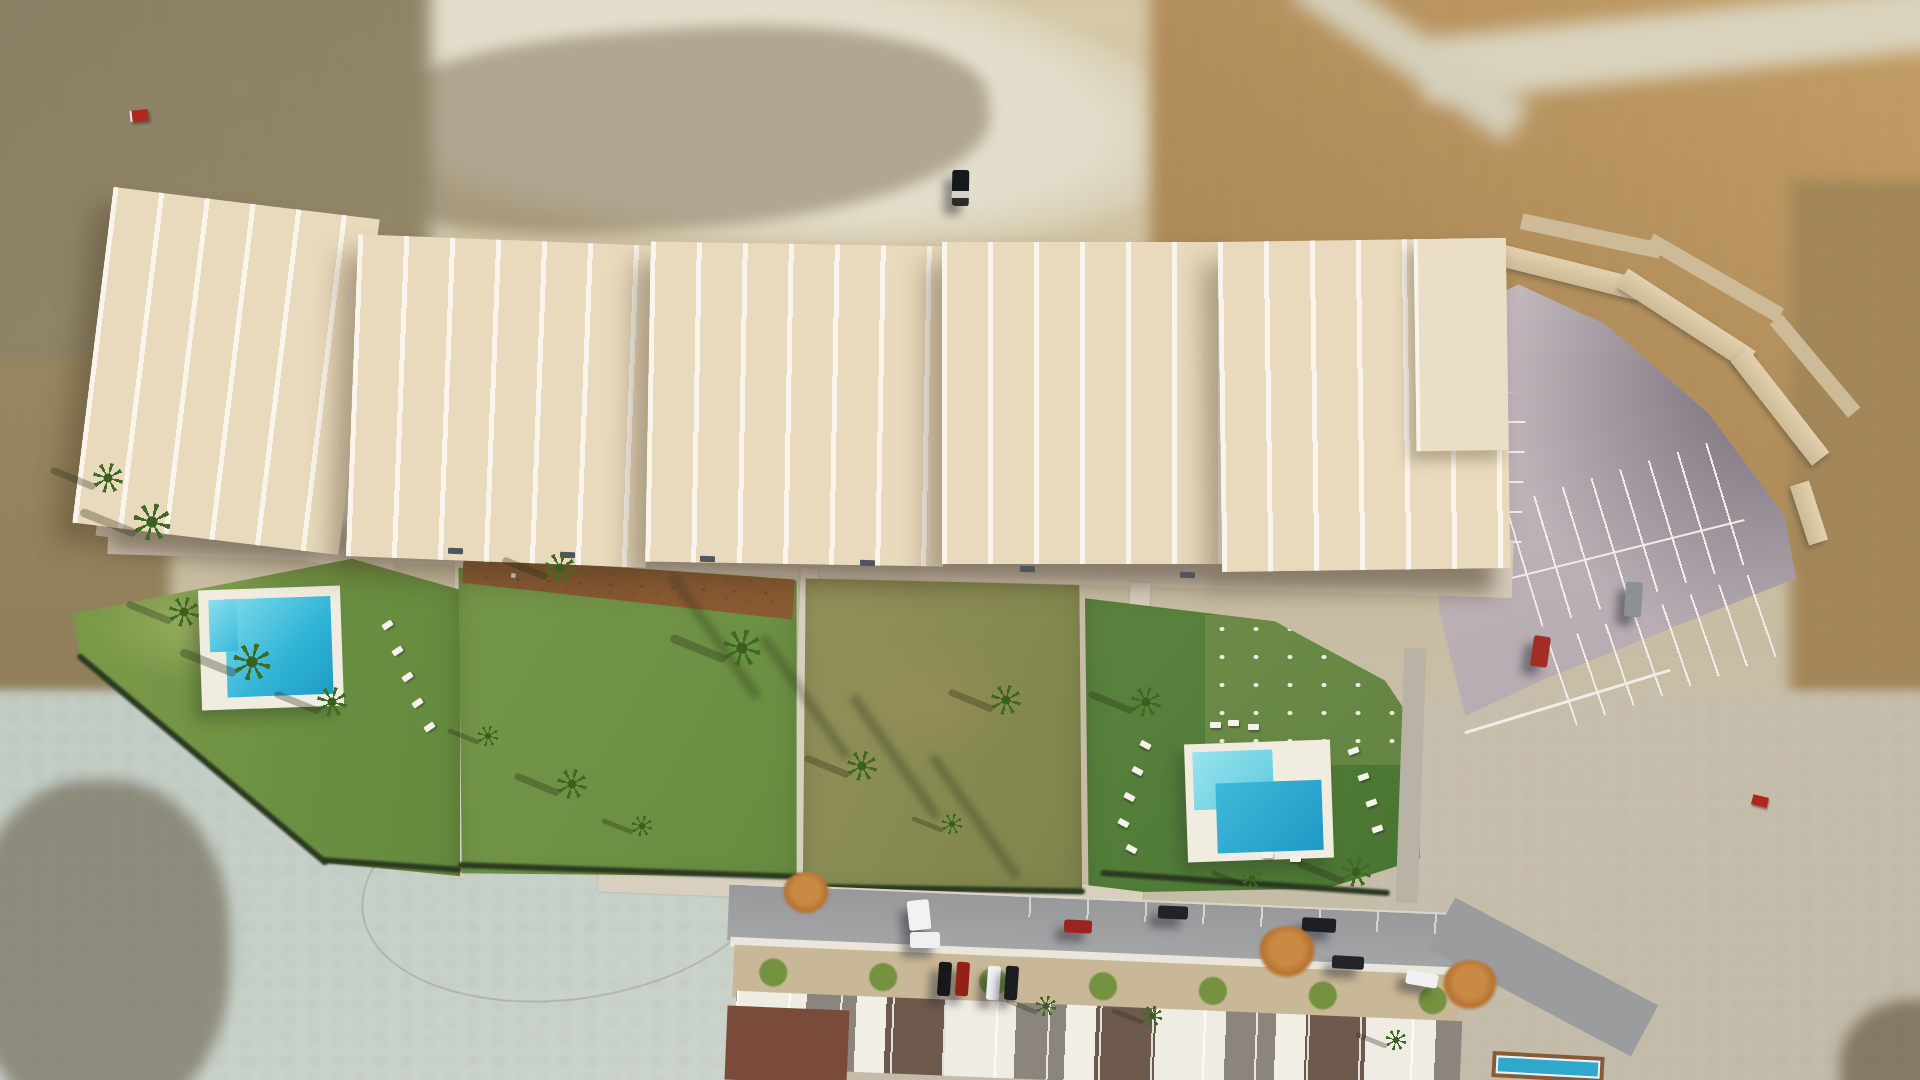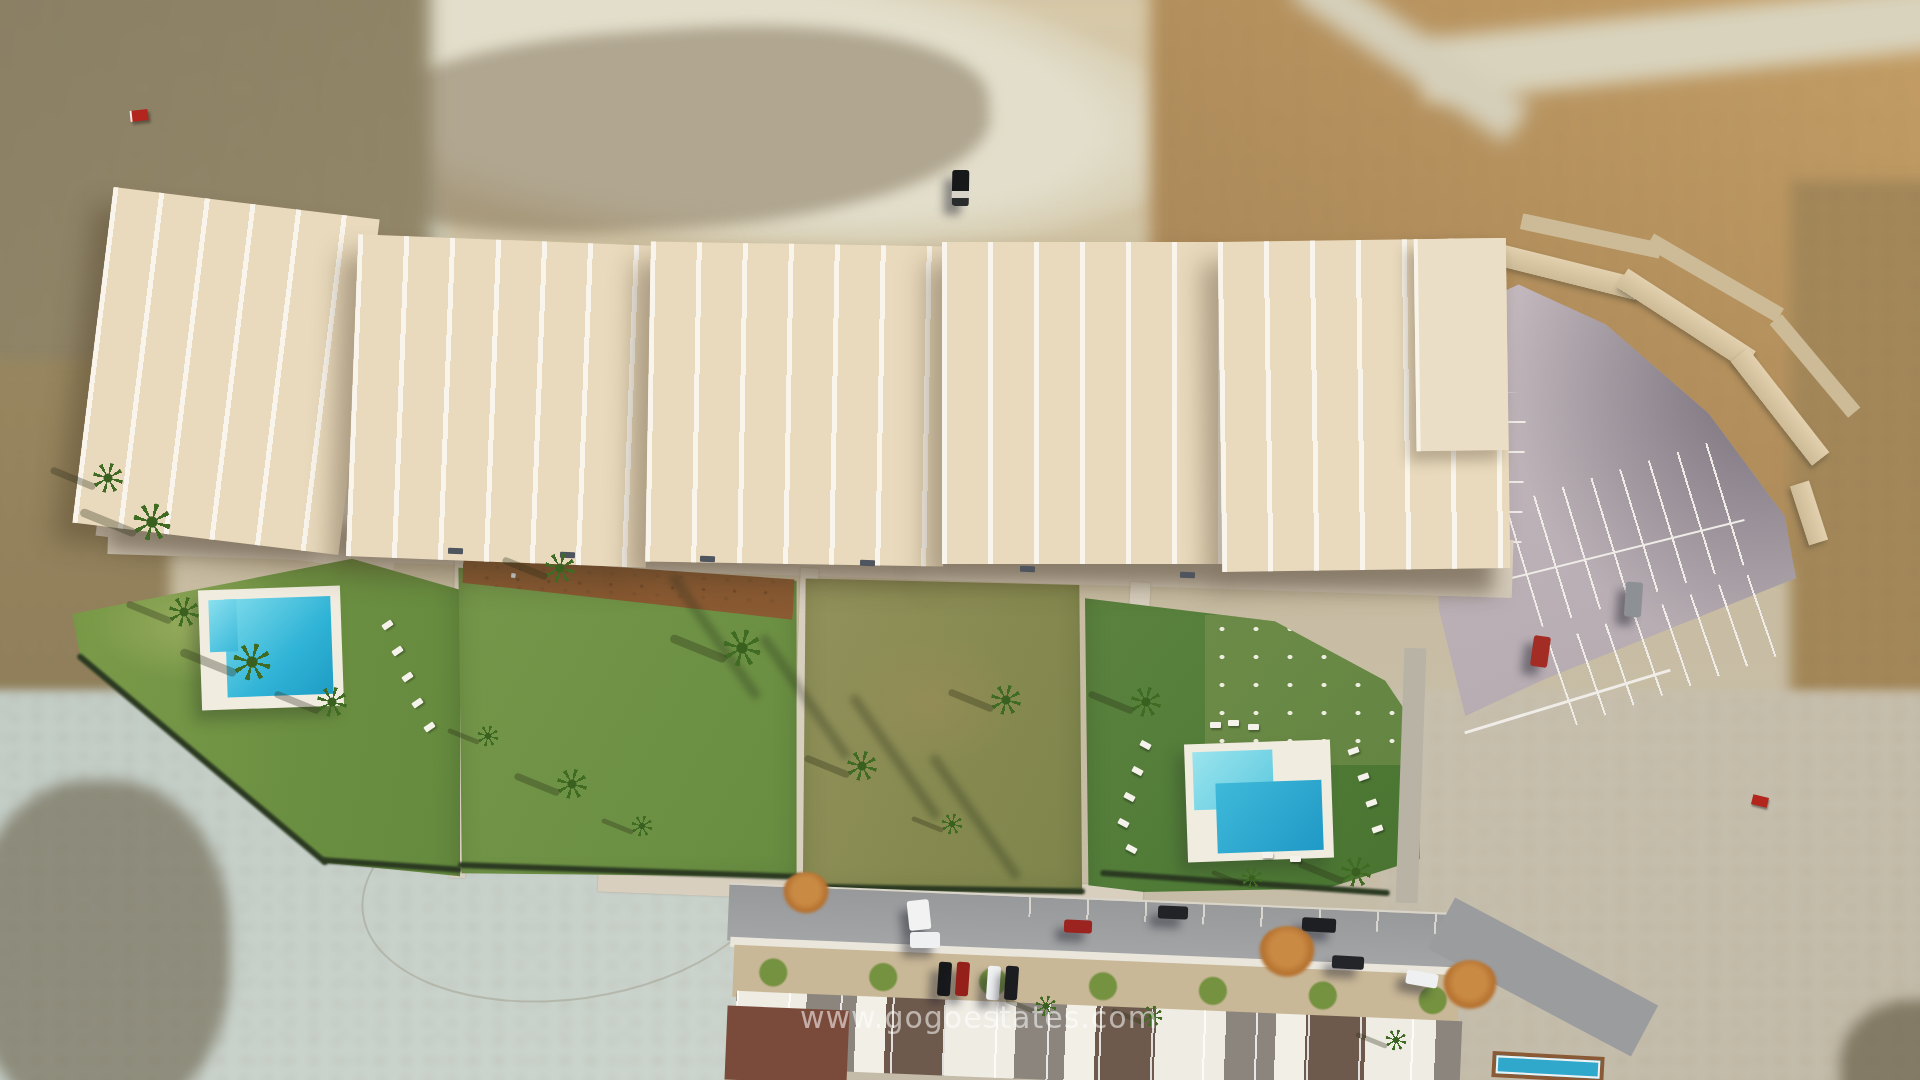--- a/index.html
+++ b/index.html
@@ -364,14 +364,13 @@
   <div class="palm sm" style="left:1396px;top:1040px;"></div>
 
   <div class="treeO" style="left:782px;top:872px;"></div>
   <div class="treeO" style="left:1258px;top:926px;width:58px;height:52px;"></div>
   <div class="treeO" style="left:1442px;top:960px;width:56px;height:50px;"></div>
 
   <div style="left:130px;top:110px;width:18px;height:11px;background:#b3261e;border-left:2px solid #f0ede6;transform:rotate(-6deg);box-shadow:2px 3px 3px rgba(0,0,0,.35);"></div>
   <div class="car" style="left:952px;top:170px;width:17px;height:36px;transform:rotate(1deg);
        background:linear-gradient(180deg,#17181a 0 58%,#d8d3c9 58% 78%,#2a2b2d 78%);"></div>
 
-  <div class="watertxt" style="left:800px;top:1000px;">www.gogoestates.com</div>
 </div>
 
 </body></html>

